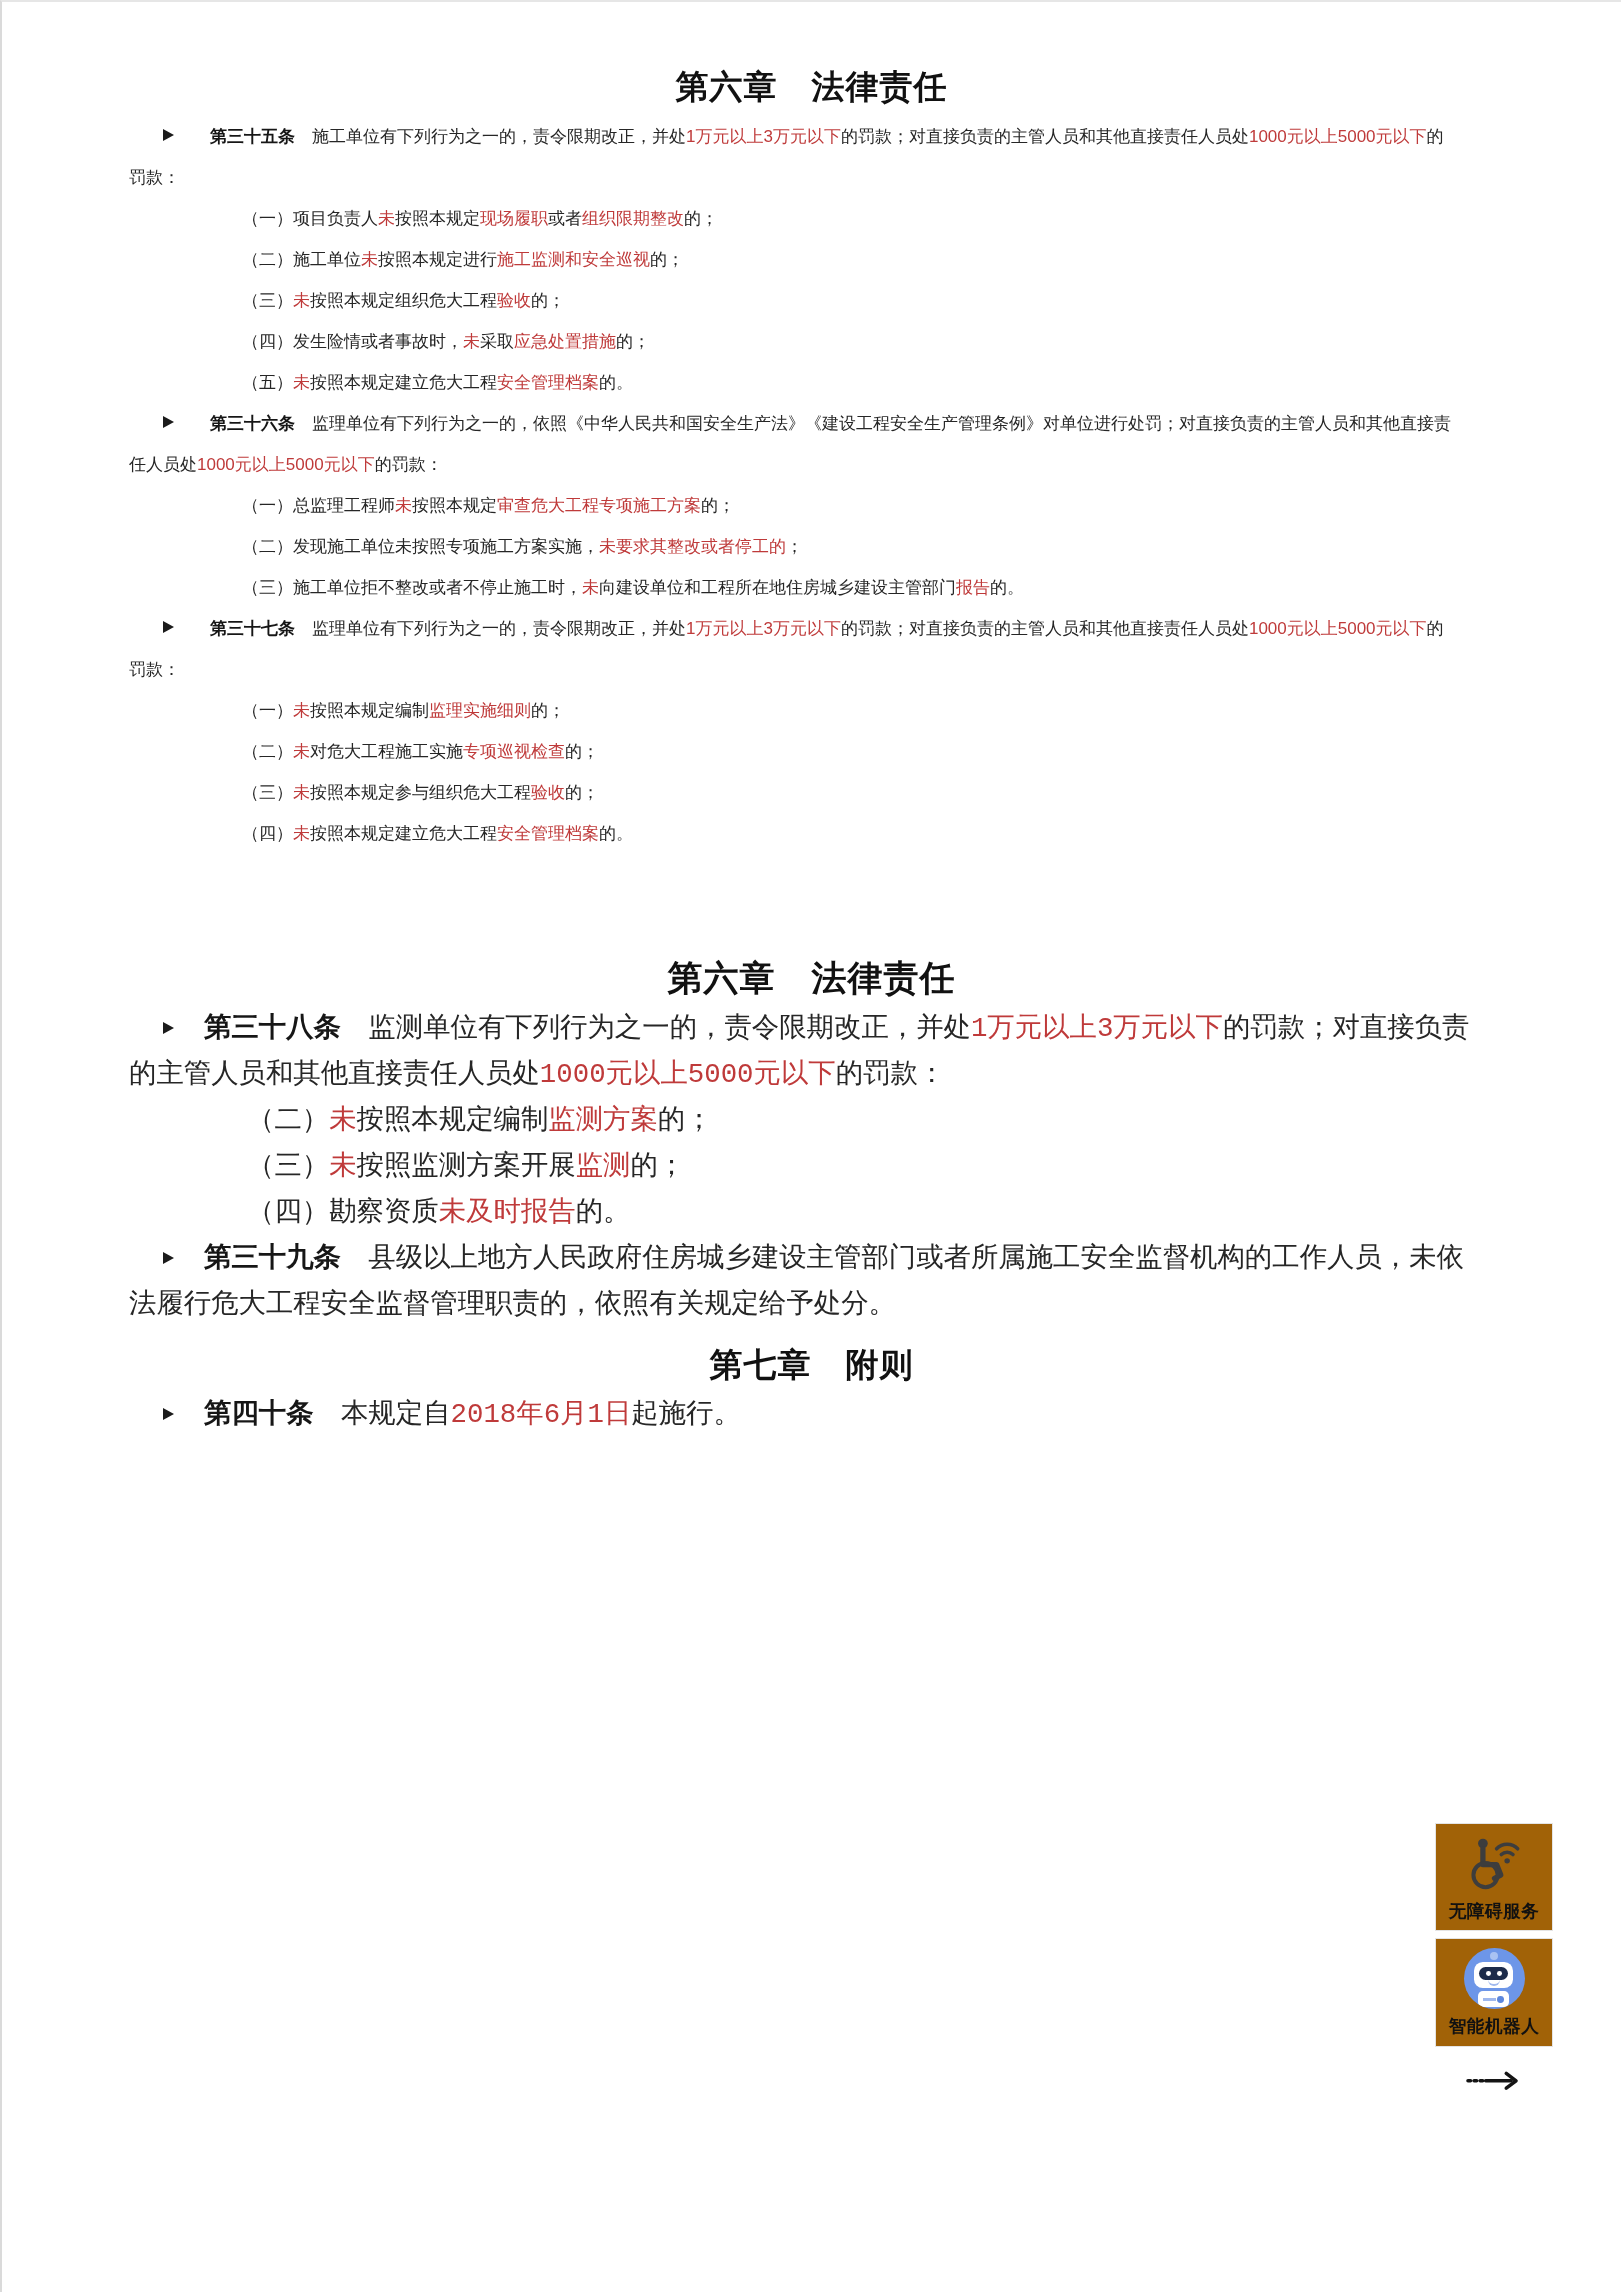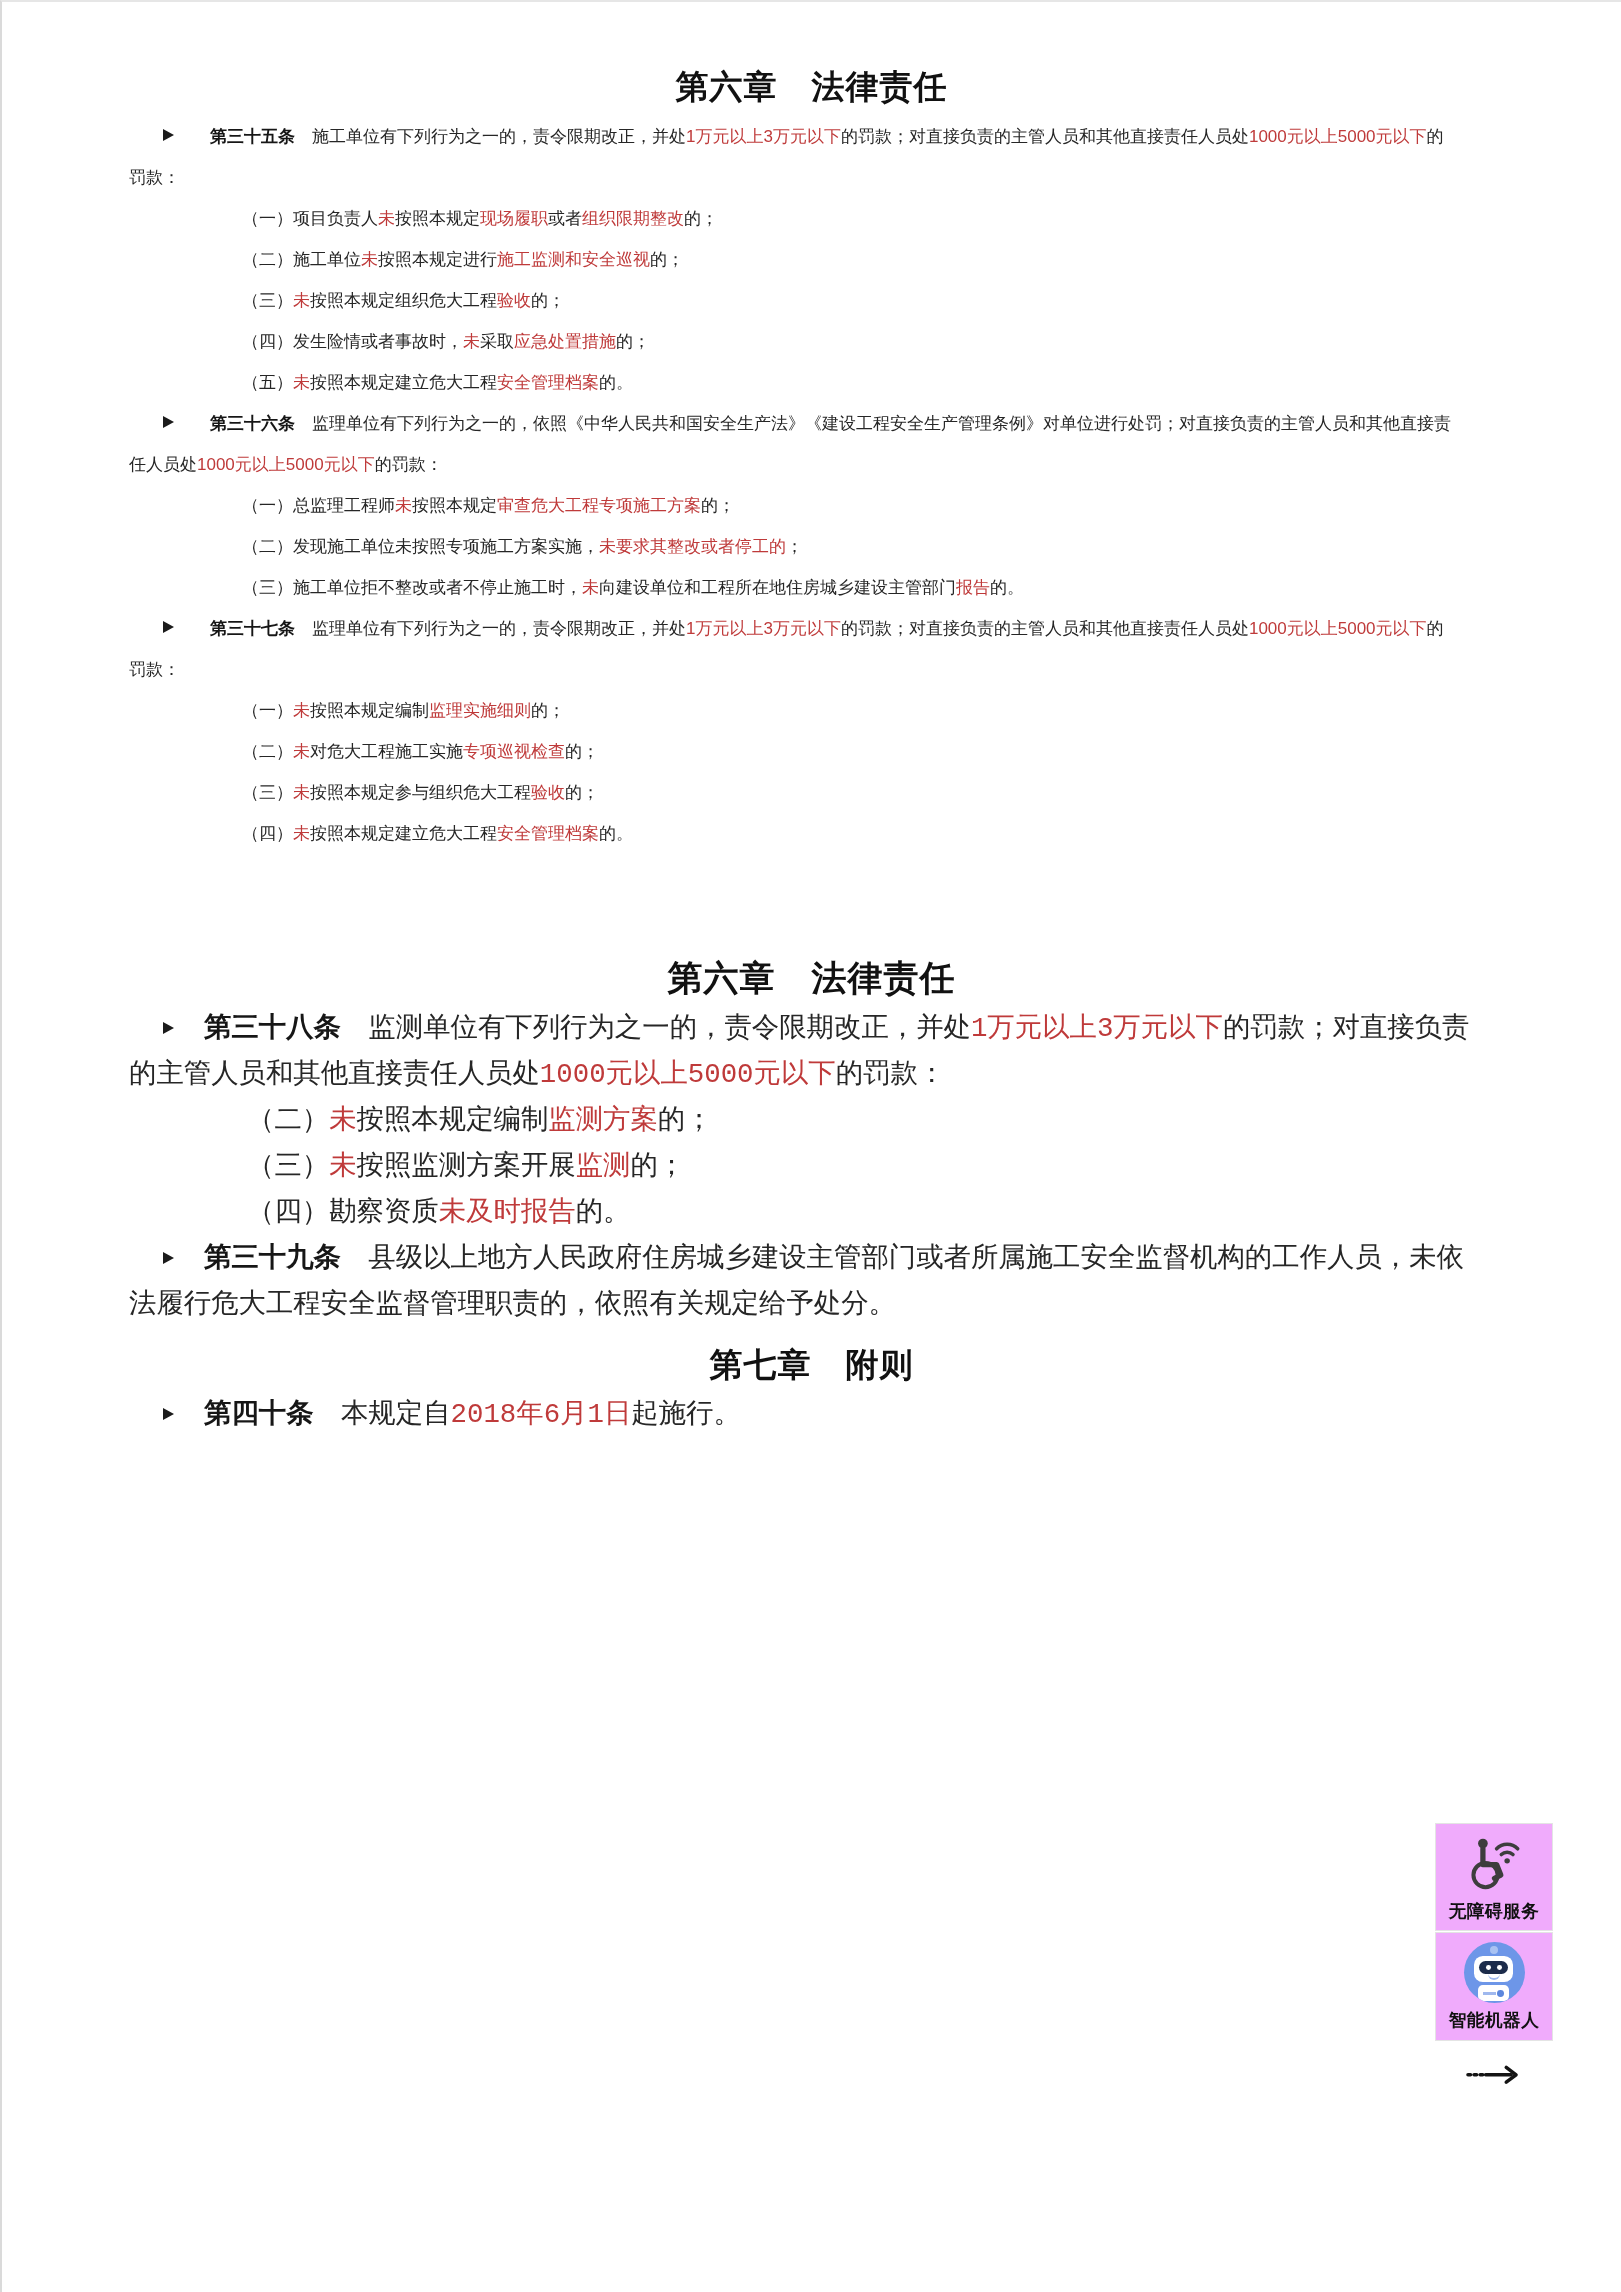--- a/index.html
+++ b/index.html
@@ -42,23 +42,23 @@
   .bold{font-weight:bold;color:#161616;}
   .red{color:var(--highlight-red,#bf3a3a);}
   .inner-chapter{
     width:100%;text-align:center;font-weight:bold;color:#111;
     font-size:33px;line-height:45px;margin:13.7px 0 5.9px 0;letter-spacing:1px;
   }
   
   .floaters{position:absolute;left:1433px;top:1821px;width:120px;}
   .card{
     width:118px;box-sizing:border-box;border:1px solid var(--card-border,#e4e4e4);
-    background:#f0abfc;text-align:center;padding:8.8px 0 7.8px 0;cursor:pointer;
+    background:#a16207;text-align:center;padding:8.8px 0 7.8px 0;cursor:pointer;
   }
-  .card + .card{margin-top:1px;}
+  .card + .card{margin-top:7px;}
   .card-label{font-size:17.6px;font-weight:bold;color:#111;margin-top:4.9px;letter-spacing:0.5px;}
   .icon-box{width:59px;height:61px;margin:0 auto;position:relative;}
   
   .robot{width:61px;height:61px;border-radius:50%;background:var(--robot-blue,#6d96e8);
     position:relative;margin:0 auto;overflow:hidden;}
   .robot .antenna{position:absolute;top:3.9px;left:26.5px;width:7.8px;height:7.8px;border-radius:50%;background:#a9c2f2;}
   .robot .head{position:absolute;top:13.7px;left:10.8px;width:39px;height:26.5px;background:#fff;border-radius:8.8px;}
   .robot .visor{position:absolute;top:4.9px;left:4.9px;width:29px;height:12.7px;background:var(--visor-navy,#1c2b4a);
     border-radius:6.9px;display:flex;align-items:center;justify-content:center;gap:5.9px;}
   .robot .eye{width:4.9px;height:4.9px;border-radius:50%;background:#fff;}

